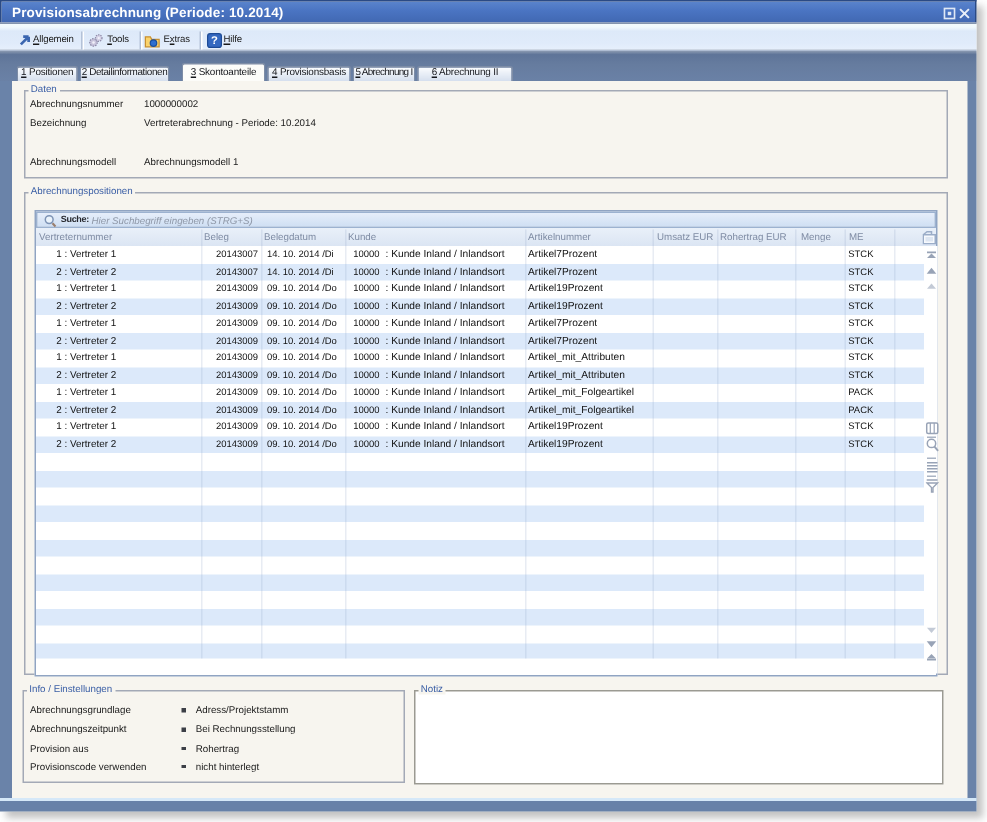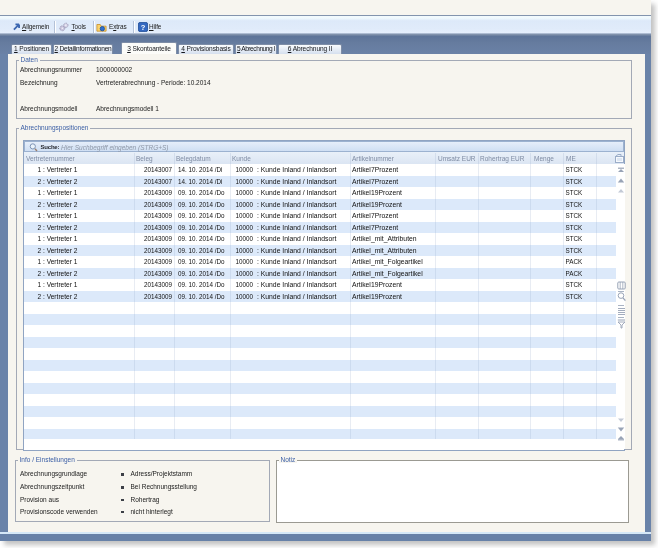--- a/index.html
+++ b/index.html
@@ -36,20 +36,30 @@
 .th { position:absolute; top:2.5px; font-size:6.5px; color:#7e8ba3; white-space:nowrap; }
 .row { position:absolute; left:0; width:592px; height:11.5px; font-size:6.5px; color:#111111; }
 .row.blue { background:#dce9fa; }
 .cell { position:absolute; top:2px; white-space:nowrap; }
 .cell.r { text-align:right; }
 .gridv { position:absolute; top:152.5px; width:1px; height:286.5px; background:rgba(150,170,200,0.22); z-index:4; }
 </style>
 </head>
 <body>
 <div id="win">
+  <div id="title">
+    <div class="txt">Provisionsabrechnung (Periode: 10.2014)</div>
+    <svg class="tbtn" style="left:627.5px" width="8" height="8" viewBox="0 0 9 9">
+        <rect x="0.6" y="0.6" width="7.8" height="7.8" fill="none" stroke="#dfe8f5" stroke-width="1.5"></rect>
+        <rect x="3.2" y="3.2" width="2.6" height="2.6" fill="#dfe8f5"></rect>
+      </svg>
+    <svg class="tbtn" style="left:638px" width="8" height="8" viewBox="0 0 9 9">
+        <path d="M1.2 1.2 L7.8 7.8 M7.8 1.2 L1.2 7.8" stroke="#e8eef8" stroke-width="1.5"></path>
+      </svg>
+  </div>
   <div id="toolbar">
     <svg style="position:absolute;left:11.5px;top:5.5px" width="9.5" height="9.5" viewBox="0 0 11 11">
         <path d="M2.2 8.8 L8.2 2.8 M8.2 2.8 L4 2.8 M8.2 2.8 L8.2 7" stroke="#3b66b0" stroke-width="2.1" fill="none"></path>
       </svg>
     <div class="lbl" style="left:22px"><u>A</u>llgemein</div>
     <div class="sep" style="left:54px"></div>
     <svg style="position:absolute;left:58.5px;top:6px" width="10" height="10" viewBox="0 0 12 12">
         <circle cx="4" cy="7.5" r="3" fill="#c8c4dc" stroke="#8d8aa8" stroke-dasharray="1.2 0.9"></circle>
         <circle cx="4" cy="7.5" r="1" fill="#f2f1fa"></circle>
         <circle cx="8.2" cy="4" r="2.6" fill="#d5d2e6" stroke="#8d8aa8" stroke-dasharray="1.1 0.8"></circle>

